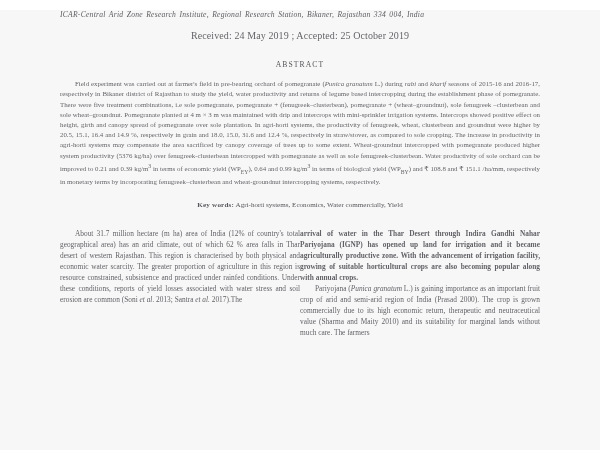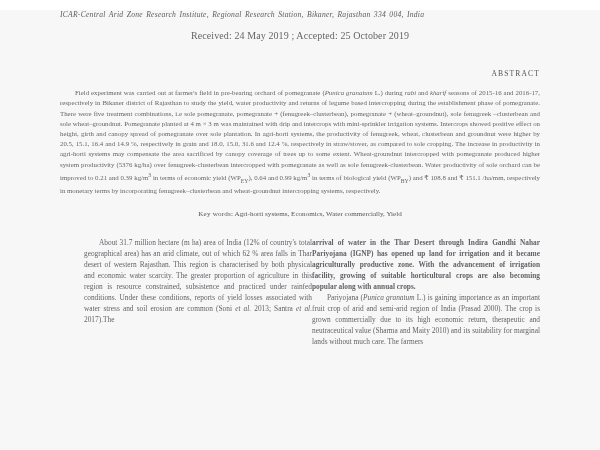--- a/index.html
+++ b/index.html
@@ -40,22 +40,22 @@
   .received {
     margin-top: 11px;
     text-align: center;
     font-size: 10px;
     letter-spacing: 0.1px;
     color: #5d5d62;
   }
 
   
   .abstract-heading {
-    margin-top: 28px;
-    text-align: right;
+    margin-top: 19px;
+    text-align: center;
     font-size: 7.6px;
     letter-spacing: 1.1px;
     color: #4e4e53;
   }
   .abstract-body {
     margin-top: 10px;
     text-align: justify;
     text-justify: inter-word;
     font-size: 6.85px;
     line-height: 10.2px;
@@ -65,30 +65,29 @@
   }
   .abstract-body .it { font-style: italic; }
 
   .keywords {
     margin-top: 14px;
     text-align: center;
     font-size: 7.1px;
     color: #4f4f55;
   }
   .keywords .kw-label {
-    font-weight: normal;
+    font-weight: bold;
     letter-spacing: 0.2px;
   }
 
   
   .columns {
     margin-top: 19px;
     display: flex;
     gap: 0;
-    margin-left: 24px;
   }
   .col {
     flex: 1 1 0;
     min-width: 0;
   }
   .col p {
     margin: 0;
     text-align: justify;
     text-justify: inter-word;
     font-size: 7.35px;

